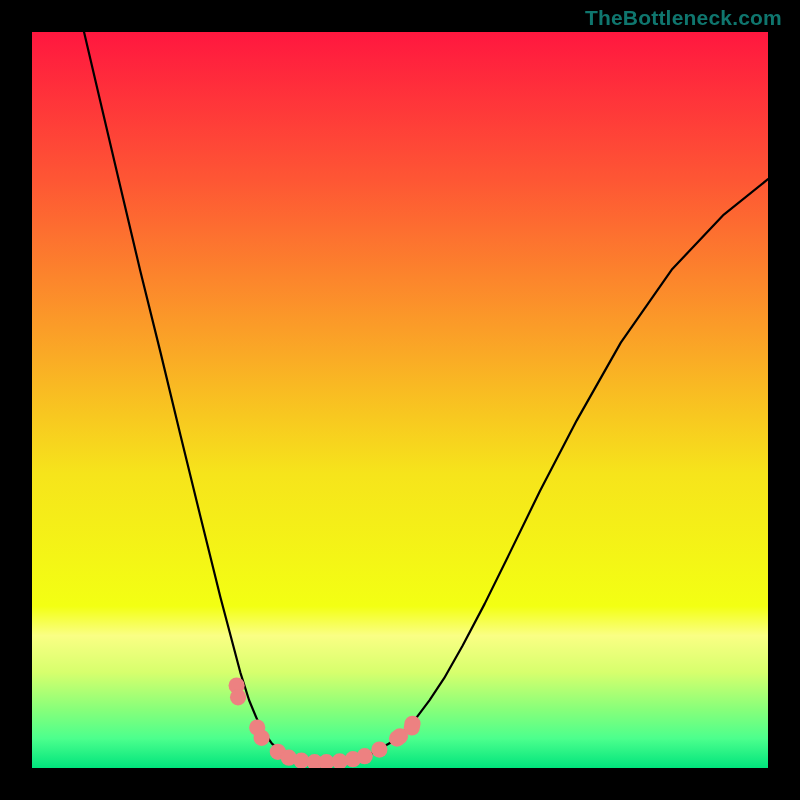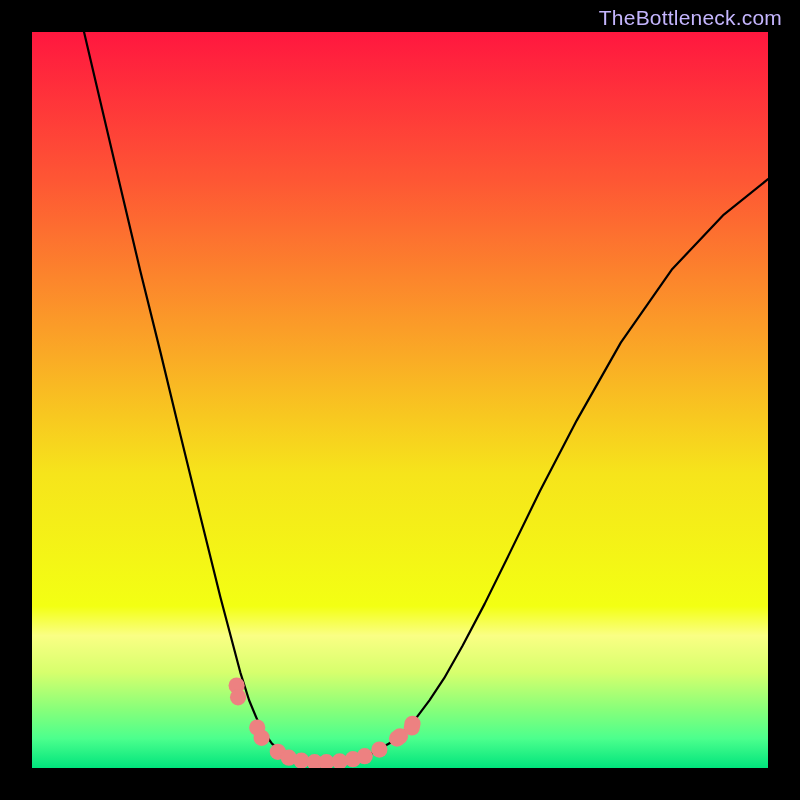--- a/index.html
+++ b/index.html
@@ -27,23 +27,23 @@
     height: 736px;
     overflow: hidden;
   }
   .plot svg {
     display: block;
   }
   .watermark {
     position: absolute;
     top: 6px;
     right: 18px;
-    color: #c4b5fd;
+    color: #0f766e;
     font-size: 21px;
-    font-weight: 400;
+    font-weight: 700;
     letter-spacing: 0.2px;
   }
 </style>
 </head>
 <body>
 
 <div class="frame">
   <div class="watermark">TheBottleneck.com</div>
   <div class="plot">
     <svg id="chart-svg" width="736" height="736" viewBox="0 0 736 736" preserveAspectRatio="none">

